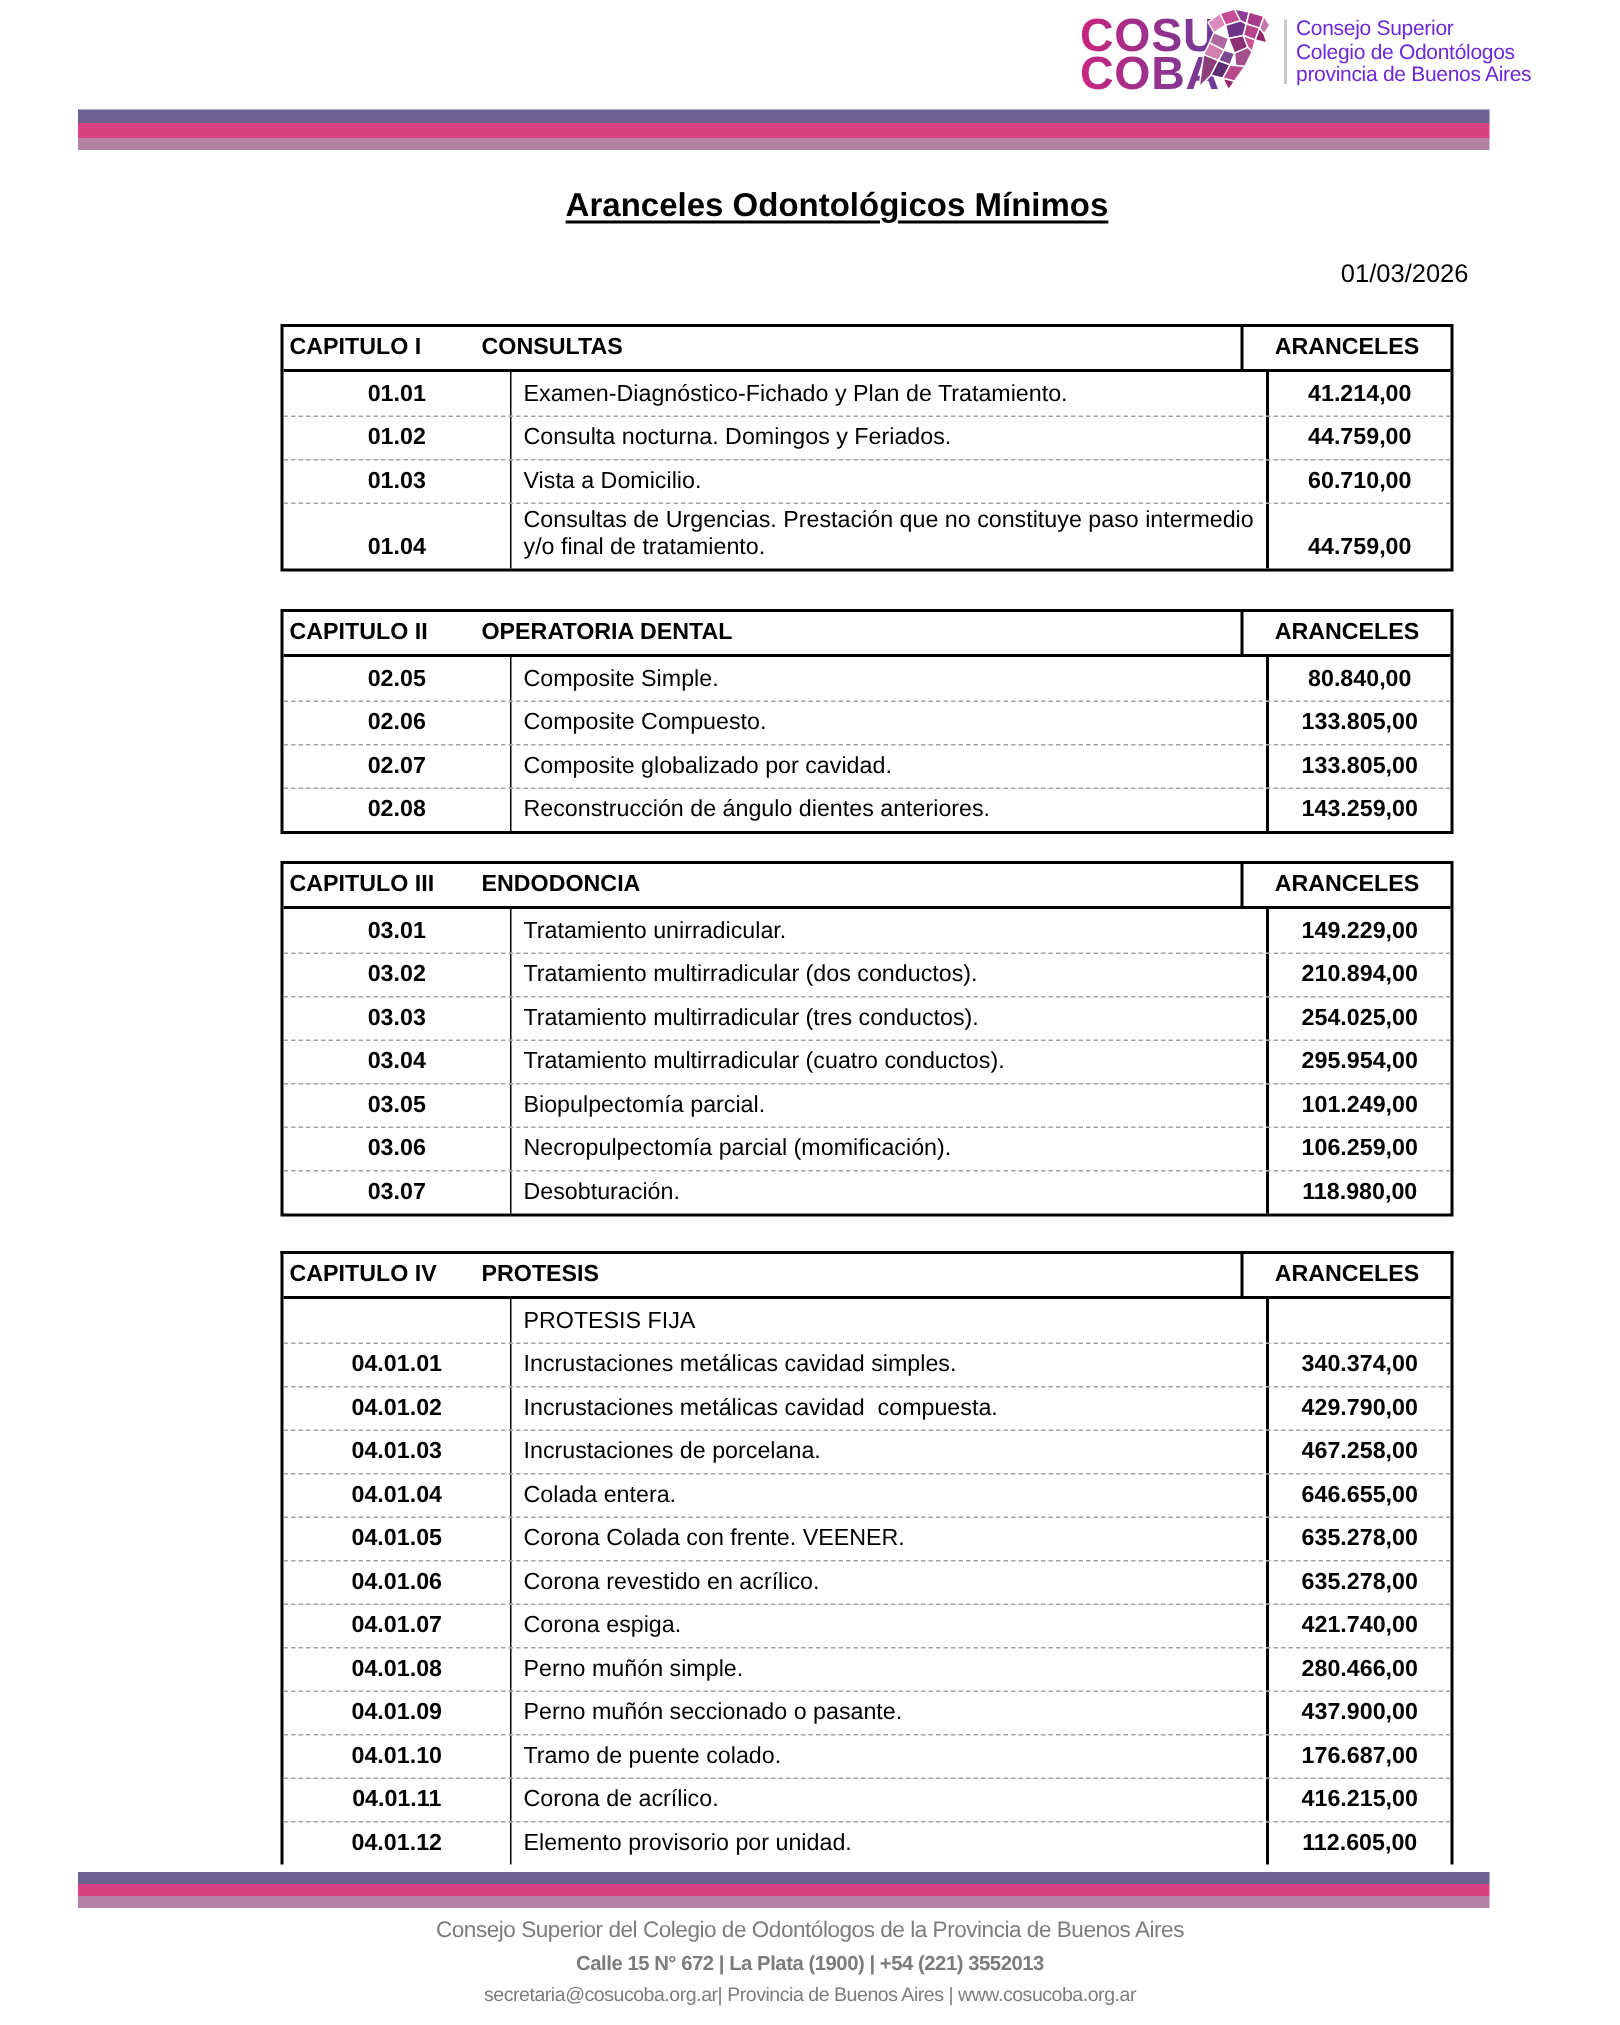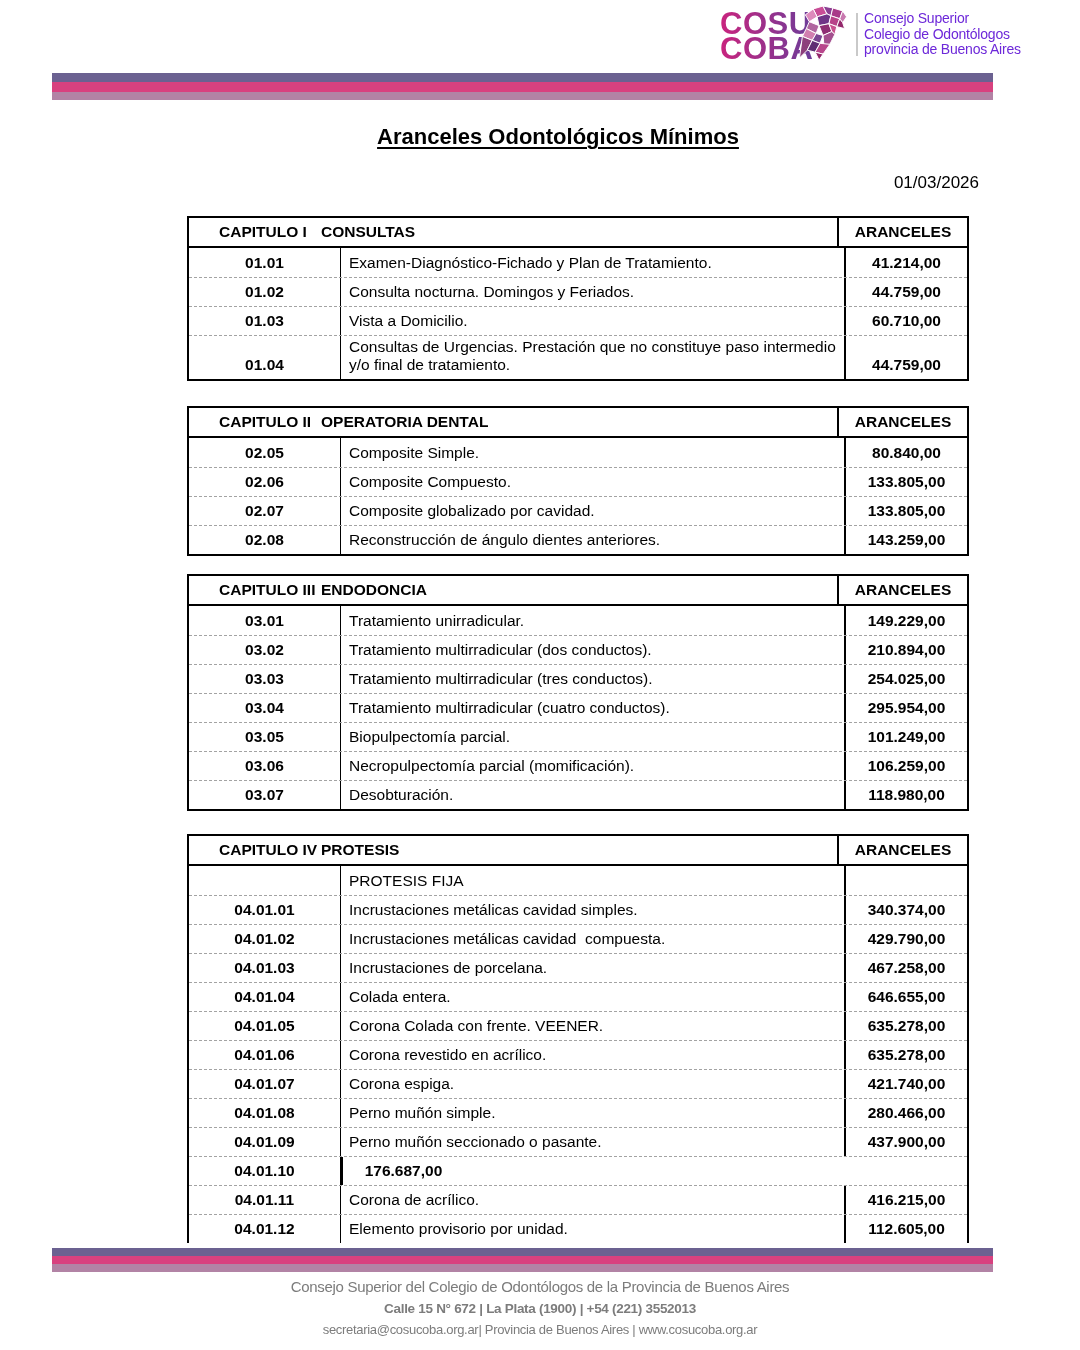--- a/index.html
+++ b/index.html
@@ -50,24 +50,24 @@
     font-size:15.5px;
   }
   .fee-table.gap-25{margin-top:25px;}
   .fee-table.gap-18{margin-top:18px;}
   .fee-table.gap-23{margin-top:23px;}
   .fee-table.truncated{border-bottom:none;}
   .t-header{
     display:flex;height:30px;box-sizing:border-box;
     border-bottom:2px solid #000;font-weight:bold;align-items:center;
   }
-  .t-header .h-chapter{width:132px;padding-left:30px;box-sizing:border-box;}
+  .t-header .h-chapter{width:132px;padding-left:4px;box-sizing:border-box;}
   .t-header .h-section{flex:1;}
   .t-header .h-amount{
-    width:130px;text-align:center;align-self:stretch;display:flex;
+    width:140px;text-align:center;align-self:stretch;display:flex;
     align-items:center;justify-content:center;border-left:2px solid #000;
     box-sizing:border-box;
   }
   .t-row{display:flex;min-height:29px;box-sizing:border-box;}
   .t-row + .t-row{border-top:1px dashed #A3A3A3;}
   .c-code{
     width:152px;box-sizing:border-box;border-right:1px solid #000;
     display:flex;align-items:flex-end;justify-content:center;
     font-weight:bold;padding-bottom:5px;
   }
@@ -294,20 +294,21 @@
     <div class="c-desc">Perno muñón simple.</div>
     <div class="c-amount">280.466,00</div>
   </div>
         <div class="t-row">
     <div class="c-code">04.01.09</div>
     <div class="c-desc">Perno muñón seccionado o pasante.</div>
     <div class="c-amount">437.900,00</div>
   </div>
         <div class="t-row">
     <div class="c-code">04.01.10</div>
+    <div class="c-desc">Tramo de puente colado.</div>
     <div class="c-amount">176.687,00</div>
   </div>
         <div class="t-row">
     <div class="c-code">04.01.11</div>
     <div class="c-desc">Corona de acrílico.</div>
     <div class="c-amount">416.215,00</div>
   </div>
         <div class="t-row">
     <div class="c-code">04.01.12</div>
     <div class="c-desc">Elemento provisorio por unidad.</div>

